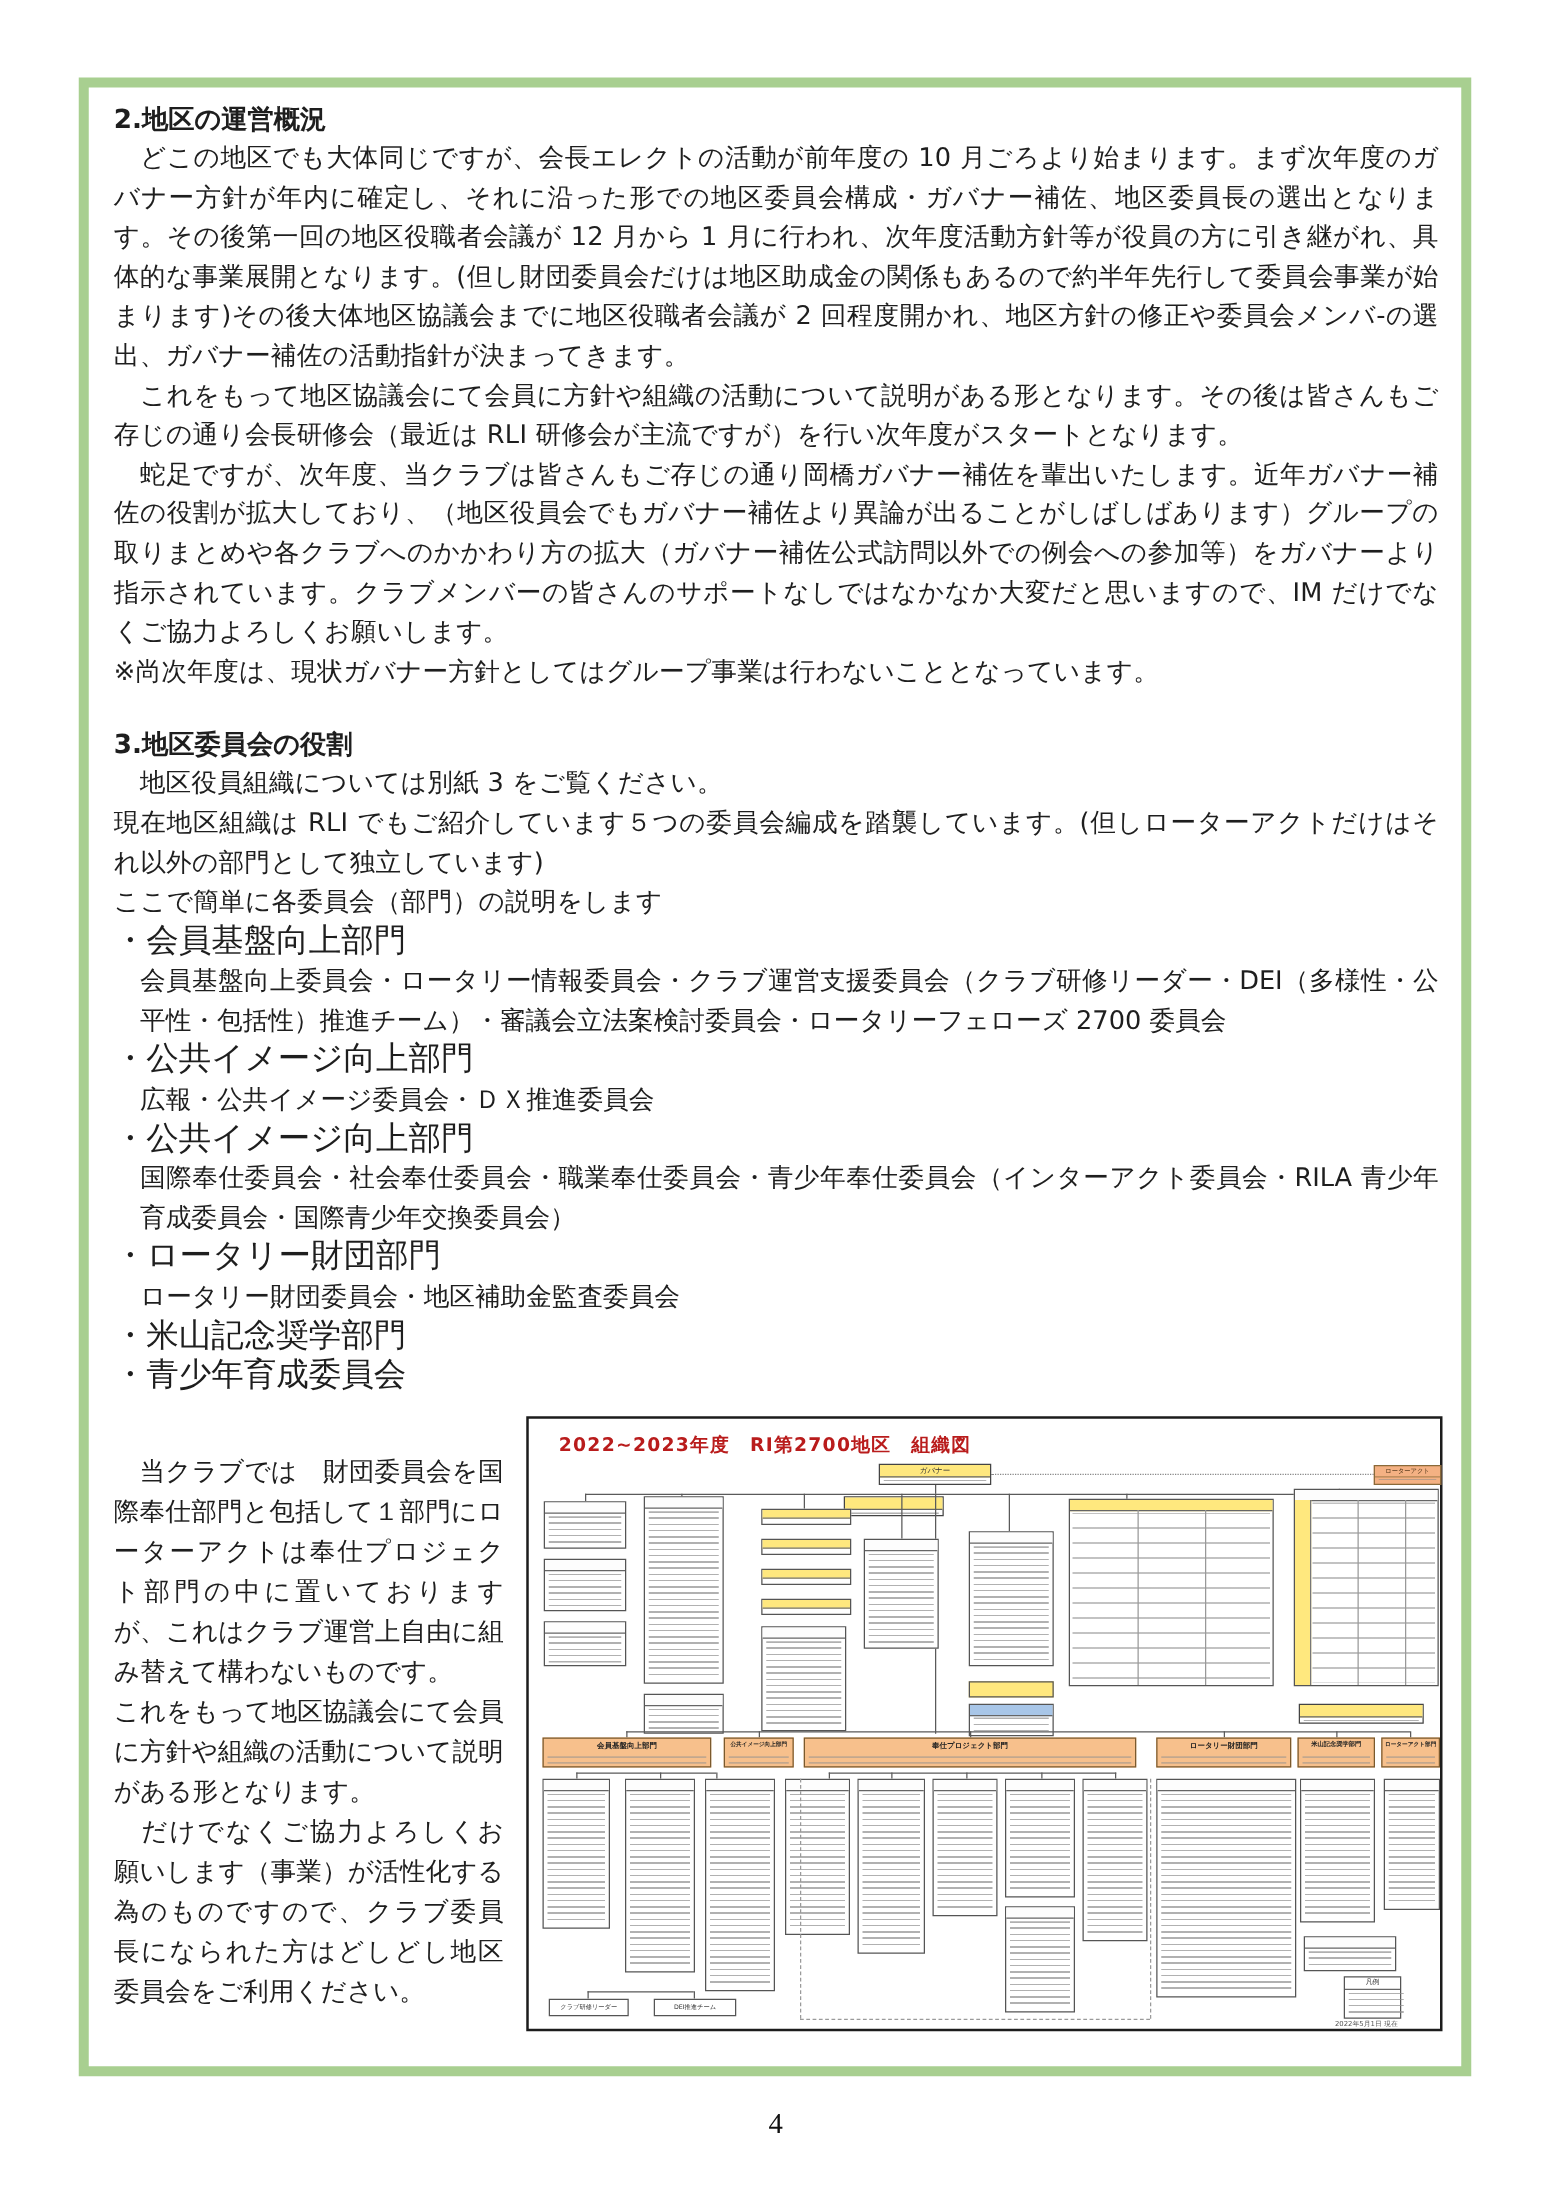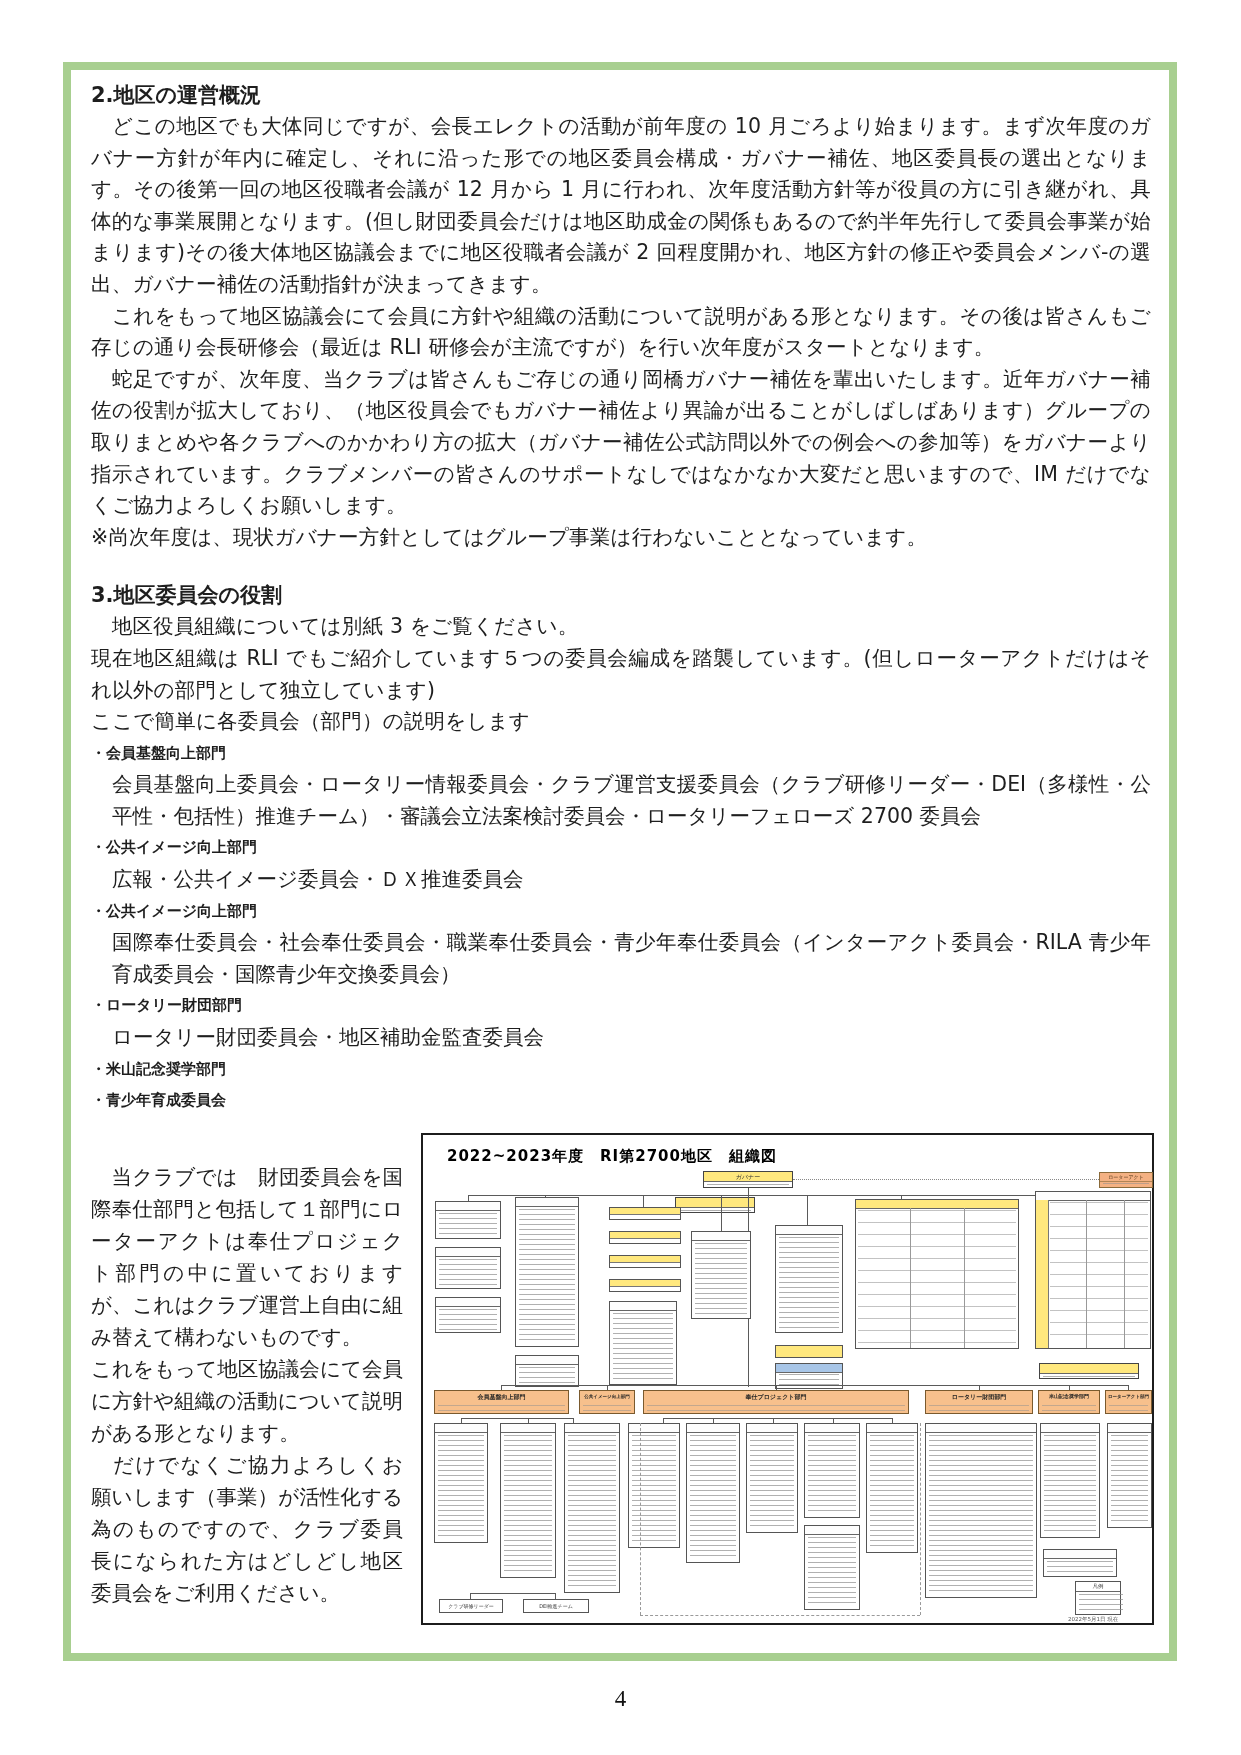--- a/index.html
+++ b/index.html
@@ -16,34 +16,34 @@
     padding:10px 18px 0 20px; background:#fff;
   }
   h2.sec {
     font-size:21px; font-weight:bold; margin:0; line-height:31px;
   }
   p.body {
     font-size:20.5px; line-height:31.6px; margin:0; text-align:justify;
     letter-spacing:0.2px;
   }
   .gap-lg { height:27px; }
-  .dept-title { font-size:15px; font-weight:bold; line-height:31.6px; }
+  .dept-title { font-size:26px; font-weight:normal; line-height:31.6px; }
   .dept-detail { font-size:20.5px; line-height:31.6px; padding-left:21px; text-align:justify; }
   .bottom-block { display:flex; margin-top:16px; }
   .side-col { width:312px; flex:0 0 312px; padding-top:28px; }
   .side-col p { font-size:20.5px; line-height:32px; margin:0; text-align:justify; }
   .chart-wrap { margin-left:18px; }
 
   
   .chart {
     position:relative; width:733px; height:492px; background:#fff;
     border:2px solid #1c1c1c; box-sizing:border-box;
     font-family:"DejaVu Sans",sans-serif;
   }
-  .chart-title { position:absolute; left:24px; top:12px; font-size:15px; font-weight:bold; letter-spacing:1px; color:#000000; }
+  .chart-title { position:absolute; left:24px; top:12px; font-size:15px; font-weight:bold; letter-spacing:1px; color:#b91c1c; }
   .cb { position:absolute; border:1px solid #555; background:#fff; box-sizing:border-box; }
   .bh { height:8px; border-bottom:1px solid #666; background:#fdfdfd; }
   .tx { position:absolute; left:3px; right:3px;
         background-image:repeating-linear-gradient(to bottom,#8f8f8f 0 1.1px,transparent 1.1px 5px);
         opacity:.7; }
   .ylw { background:#ffe87e; }
   .mini { position:absolute; border:1px solid #555; box-sizing:border-box; height:13px; background:#fff; }
   .mini .top { height:6px; background:#ffe87e; border-bottom:1px solid #777; }
   .gov { position:absolute; border:1px solid #444; box-sizing:border-box; background:#fff; }
   .gov .lab { display:block; height:9px; background:#ffe87e; border-bottom:1px solid #666;

